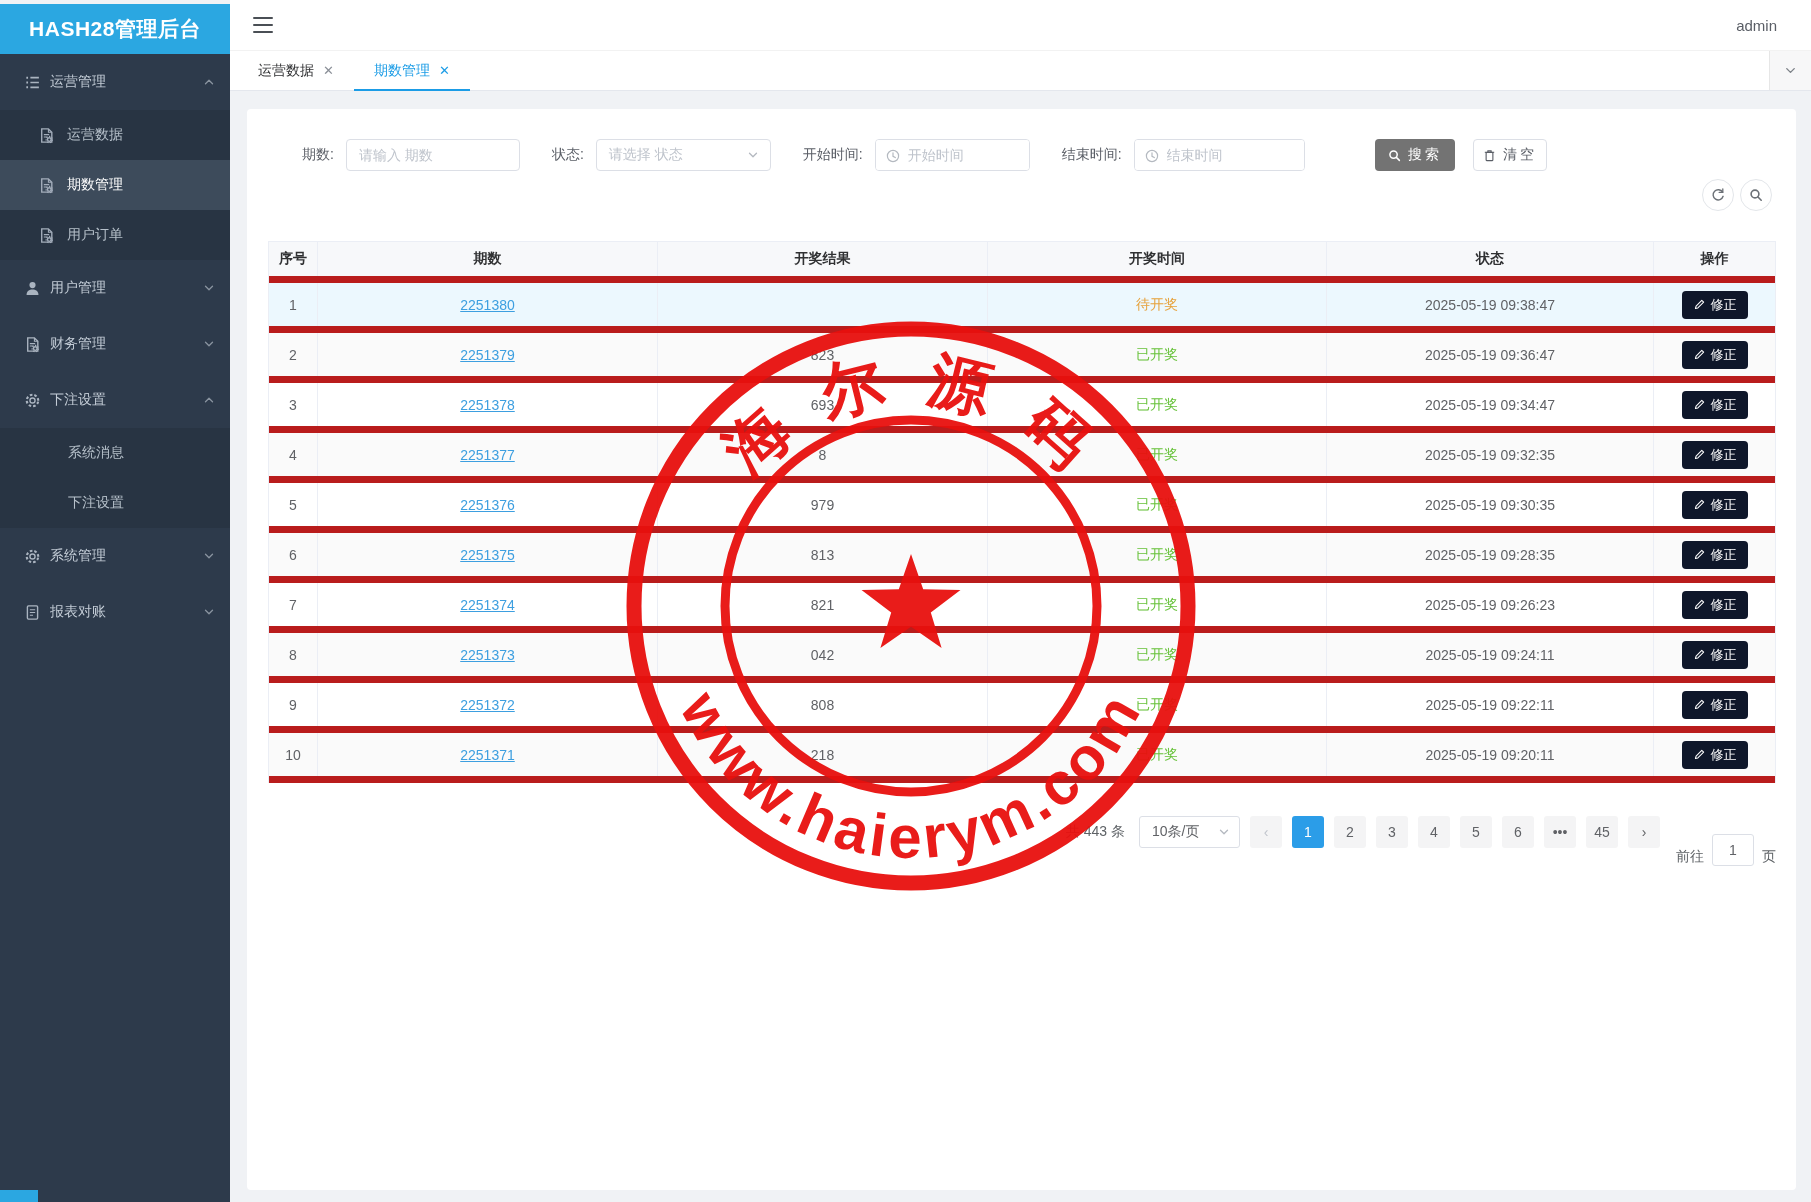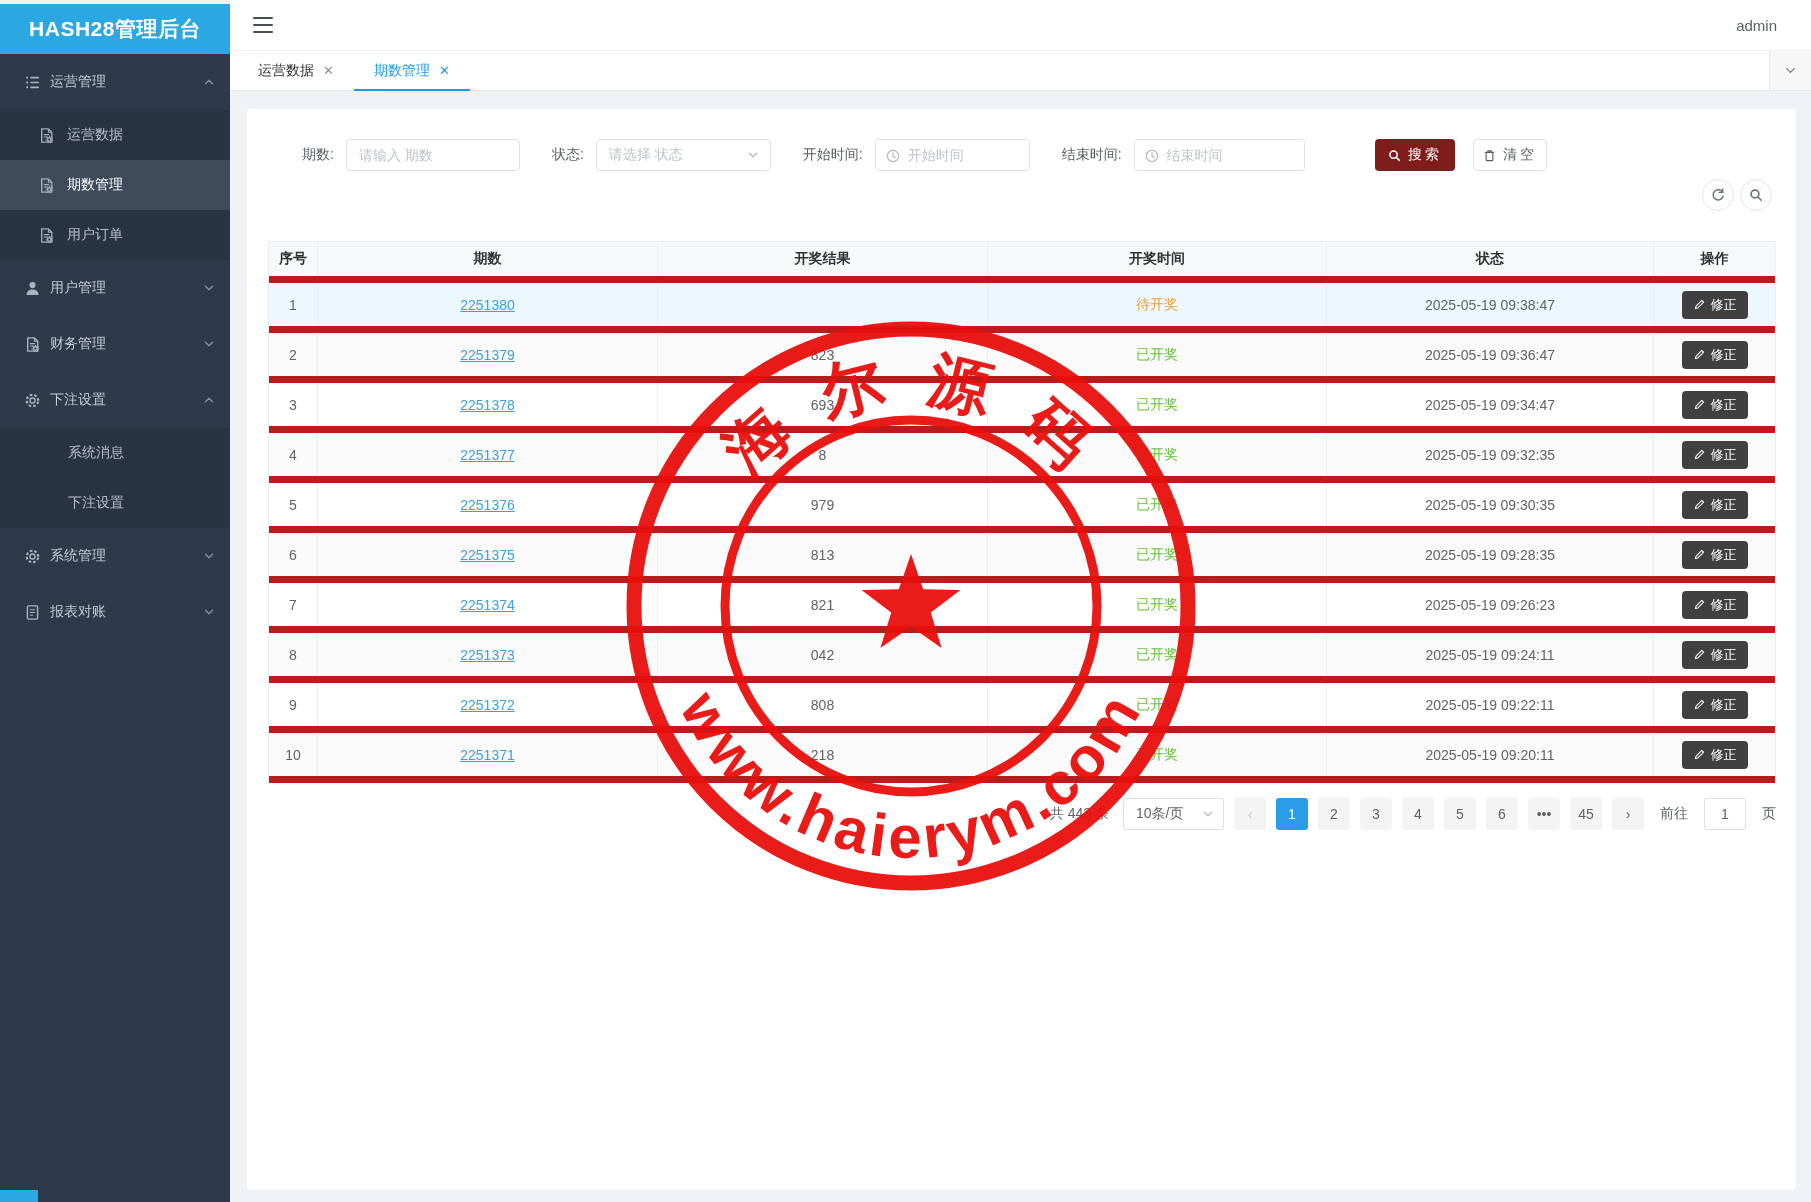--- a/index.html
+++ b/index.html
@@ -58,21 +58,21 @@
   .sel .sel-text { flex:1; }
   .sel .chev { color:#b4b9c0; }
   .dt { position:relative; }
   .dt .clock { position:absolute; left:9px; top:8px; color:#b4b9c0; }
   .dt input { padding-left:32px; width:100%; height:100%; border:none; outline:none; font-size:14px; font-family:inherit; }
   .dt input::placeholder { color:#bfc4cc; }
   .dtbox { height:32px; border:1px solid #dcdfe6; border-radius:4px; overflow:hidden; }
   .btn { height:32px; border-radius:4px; font-size:14px; display:inline-flex; align-items:center;
     justify-content:center; cursor:pointer; border:1px solid transparent; font-family:inherit; letter-spacing:3px; }
   .btn svg { margin-right:6px; }
-  .btn-primary { background:#7f1d1d; color:#fff; width:80px; margin-left:70px; }
+  .btn-primary { background:#737373; color:#fff; width:80px; margin-left:70px; }
   .btn-plain { background:#fff; color:#5a5e66; border-color:#dcdfe6; width:74px; margin-left:18px; }
 
   
   .tools { display:flex; justify-content:flex-end; gap:6px; margin:8px 24px 0 0; }
   .circle-btn { width:32px; height:32px; border:1px solid #e3e6ea; border-radius:50%; background:#fff;
     display:flex; align-items:center; justify-content:center; color:#6b7076; cursor:pointer; }
 
   
   .table { margin:30px 20px 0 21px; border:1px solid #ebeef5; border-bottom:none; font-size:14px; }
   .trow { display:grid; grid-template-columns:49px 340px 330px 339px 327px 1fr; border-bottom:7px solid #b91c1c; }
@@ -80,38 +80,38 @@
     color:#606266; overflow:hidden; }
   .trow > div:last-child { border-right:none; }
   .thead { height:41px; background:#f7f8fa; }
   .thead > div { color:#303133; font-weight:bold; }
   .tbody-row { height:50px; background:#fff; }
   .tbody-row.alt { background:#fafafa; }
   .tbody-row.selected { background:#ecf8fe; }
   .issue-link { color:#3d9fe0; text-decoration:underline; cursor:pointer; }
   [data-status="pending"] { color:#e6a23c; }
   [data-status="done"] { color:#67c23a; }
-  .fix-btn { width:66px; height:28px; background:#404040; color:#fff; border:none; border-radius:4px;
+  .fix-btn { width:66px; height:28px; background:#0f172a; color:#fff; border:none; border-radius:4px;
     font-size:13px; display:inline-flex; align-items:center; justify-content:center; cursor:pointer; font-family:inherit; }
   .fix-btn svg { margin-right:5px; }
 
   
   .pager { display:flex; align-items:center; justify-content:flex-end; gap:10px; margin:15px 20px 0 0;
     font-size:14px; color:#5e6266; }
   .pg-total { margin-right:4px; }
   .pg-size { width:101px; height:32px; border:1px solid #dcdfe6; border-radius:3px; display:flex; align-items:center;
     padding:0 8px 0 12px; color:#606266; cursor:pointer; }
   .pg-size span { flex:1; }
   .pg-size .chev { color:#b4b9c0; }
   .pg-btn { min-width:32px; height:32px; padding:0 6px; background:#f4f4f5; border-radius:3px; border:none;
     color:#606266; font-size:14px; display:inline-flex; align-items:center; justify-content:center;
     cursor:pointer; font-family:inherit; }
   .pg-btn.disabled { color:#c0c4cc; cursor:default; }
   .pg-btn.active { background:#2b9de8; color:#fff; }
-  .pg-goto { display:flex; align-items:center; gap:16px; margin-left:6px; }
+  .pg-goto { display:flex; align-items:flex-end; gap:8px; margin-left:6px;margin-top:36px; }
   .pg-goto input { width:42px; height:32px; border:1px solid #dcdfe6; border-radius:3px; text-align:center;
     font-size:14px; color:#606266; outline:none; font-family:inherit; }
 
   
   .stamp { position:absolute; left:611px; top:306px; width:600px; height:600px; z-index:50;
     pointer-events:none; opacity:.95; }
 </style>
 </head>
 <body>
 

